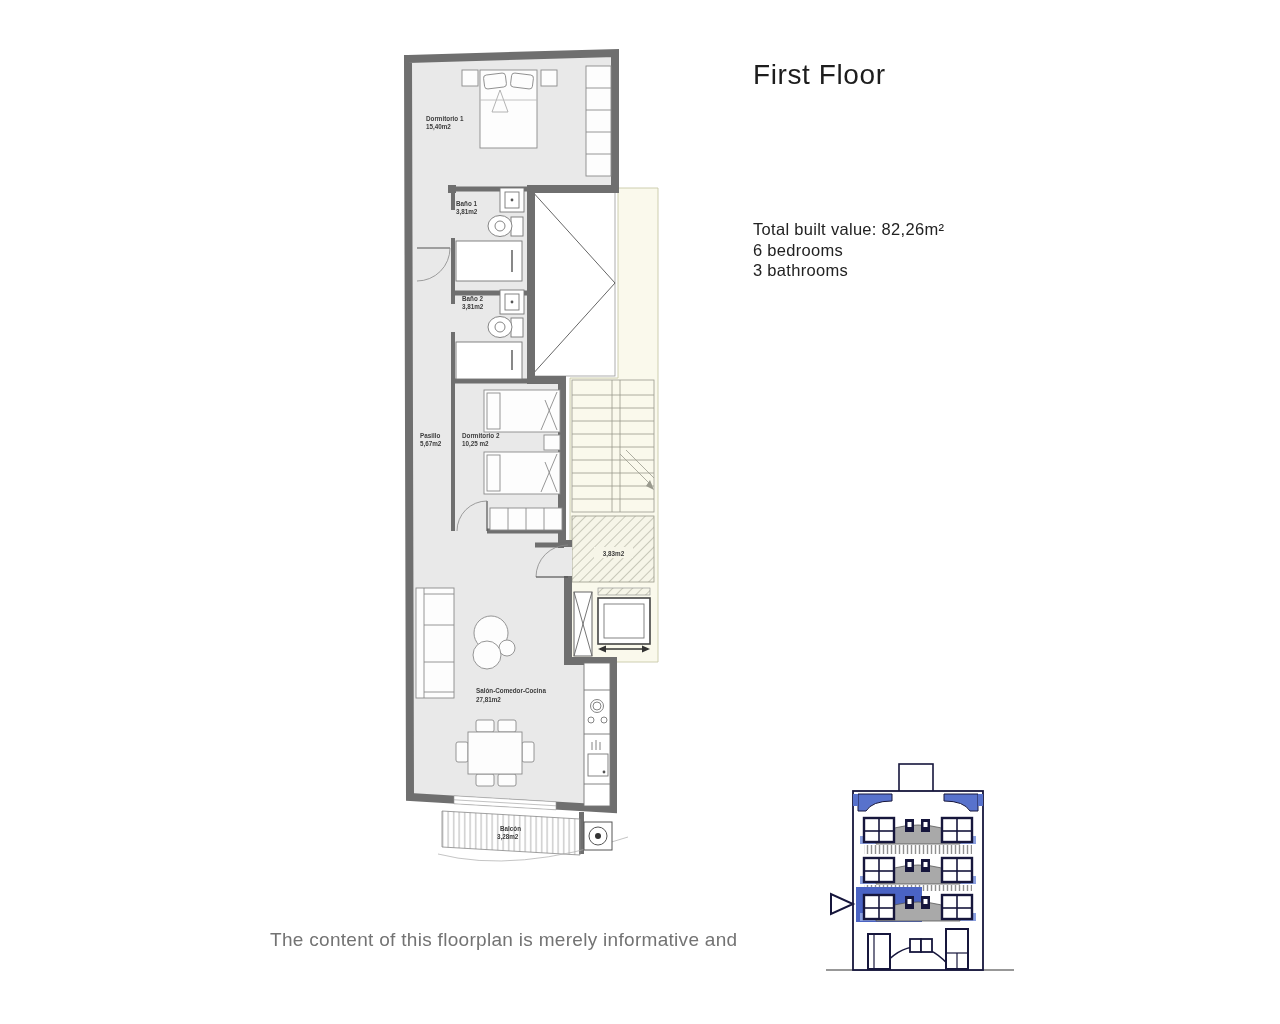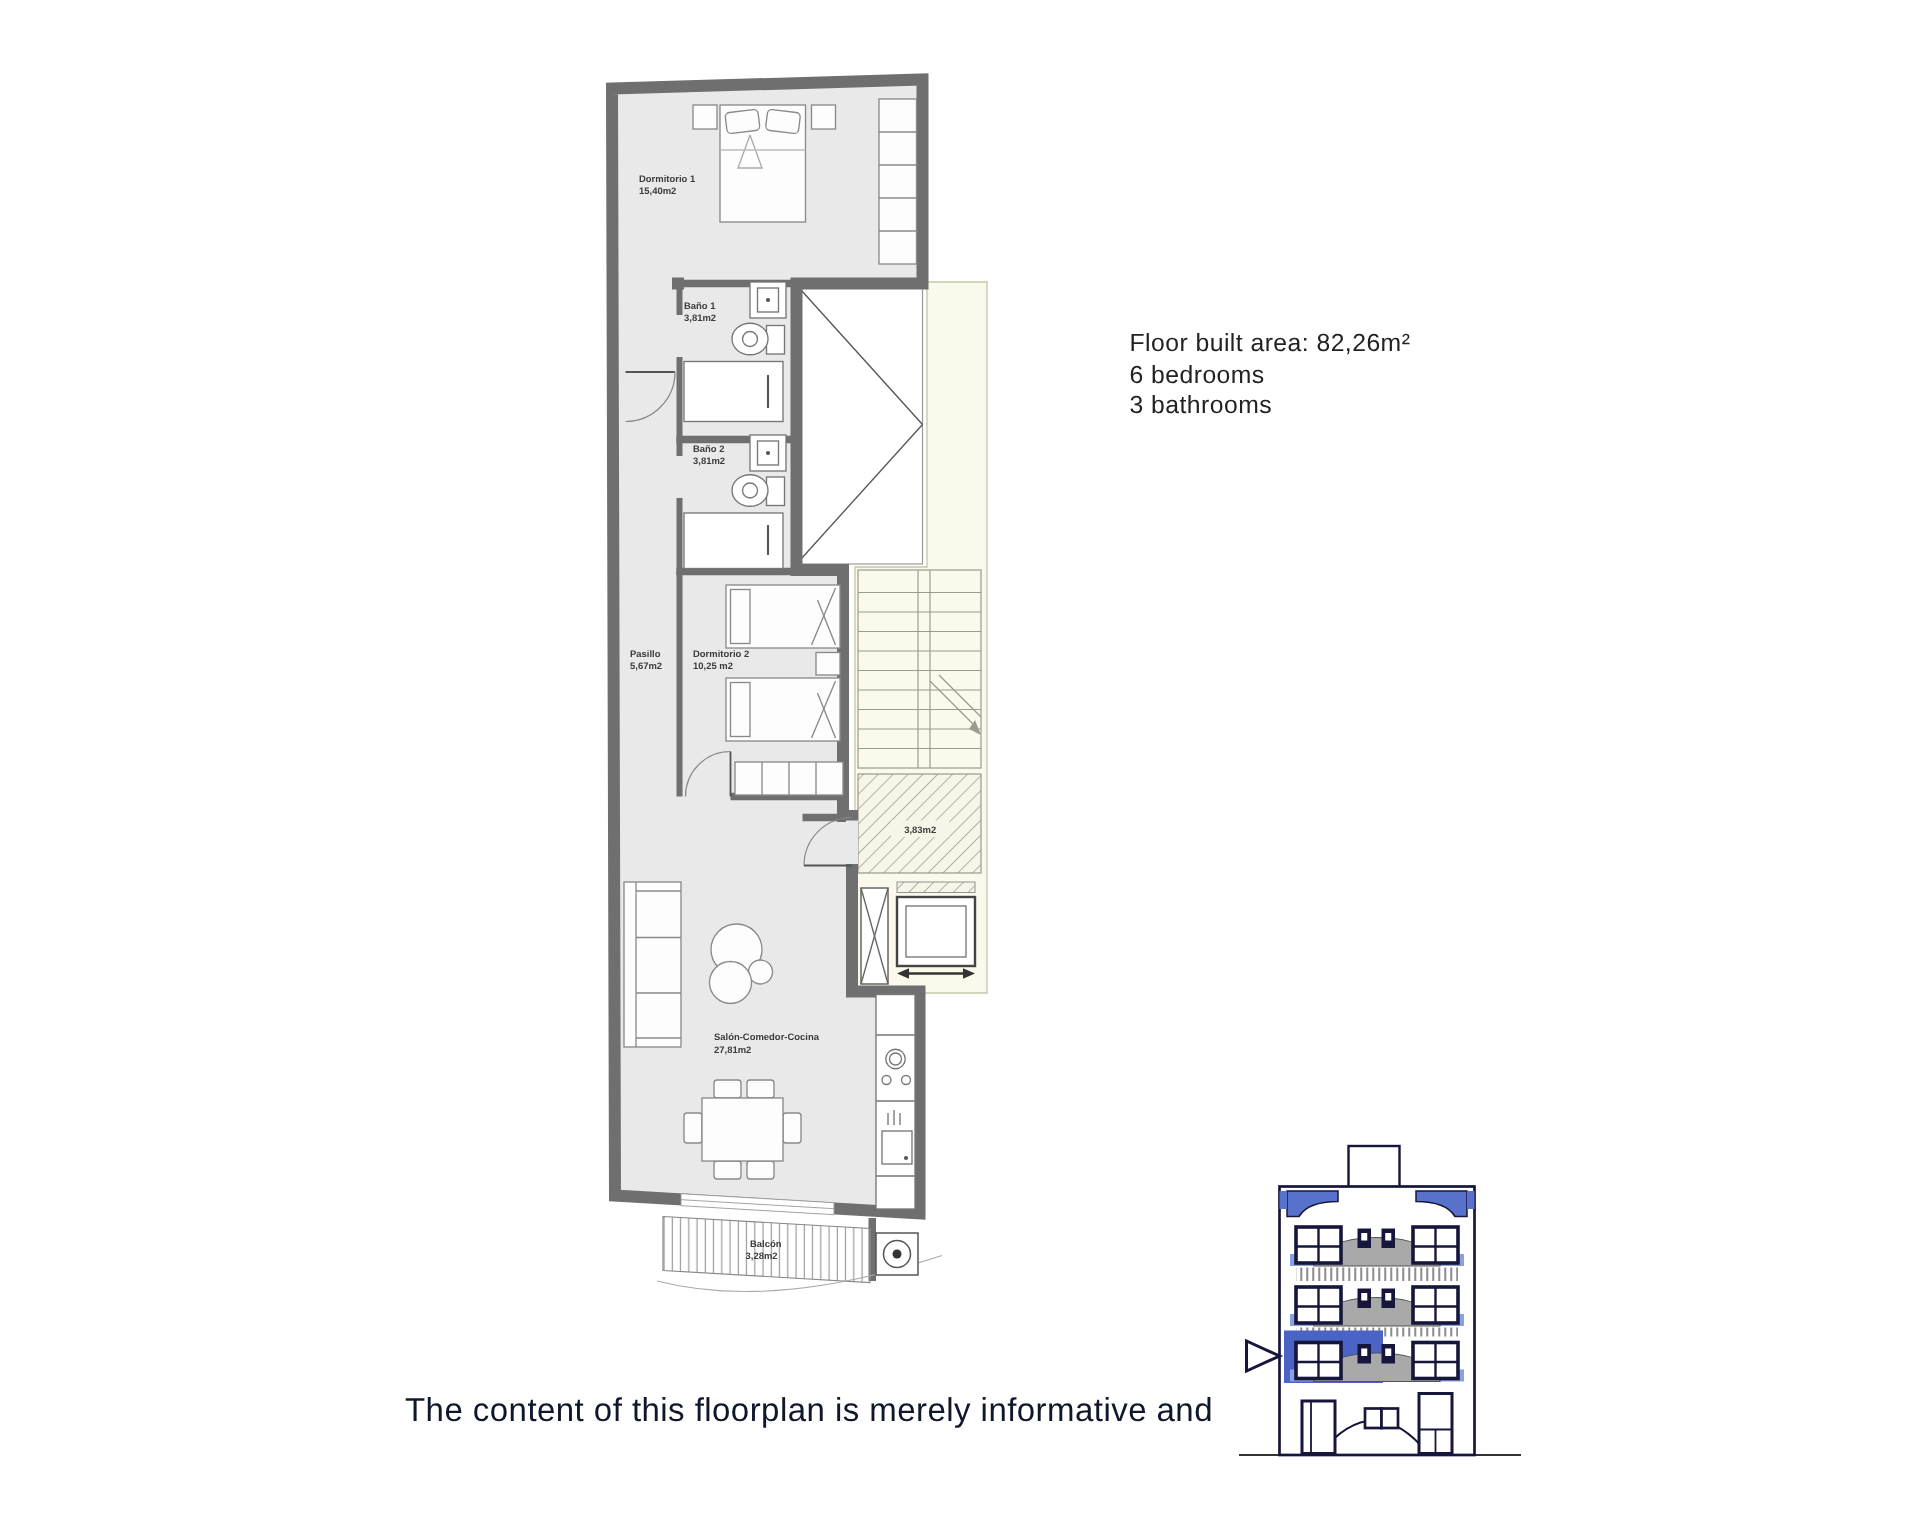--- a/index.html
+++ b/index.html
@@ -1,21 +1,21 @@
 <!DOCTYPE html>
 <html><head>
 <meta charset="utf-8">
 <style>
   * { margin:0; padding:0; box-sizing:border-box; }
   body { background:#ffffff; font-family:"Liberation Sans", sans-serif; }
   .page { position:relative; width:1280px; height:1024px; background:#fff; overflow:hidden; }
   .abs { position:absolute; }
   .title-block { left:753px; top:58px; color:#1d1d1d; font-size:28px; line-height:34px; letter-spacing:0.6px; font-weight:500; }
   .summary-block { left:753px; top:219px; color:#222; font-size:16.5px; line-height:20.5px; letter-spacing:0.3px; }
-  .disclaimer { left:270px; top:928px; color:#0f172a; font-size:22px; line-height:24px; letter-spacing:0.3px; }
+  .disclaimer { left:270px; top:928px; color:#737373; font-size:19px; line-height:24px; letter-spacing:0.3px; }
   svg { display:block; font-family:"Liberation Sans", sans-serif; }
   .plan-label { font-size:6.3px; font-weight:700; fill:#3c3c3c; }
 </style>
 </head>
 <body>
 
 <div class="page">
 
   <svg class="abs" style="left:396px; top:42px;" width="270" height="840" viewBox="0 0 270 840">
     <defs>
@@ -218,24 +218,25 @@
       <text class="plan-label" x="66" y="396">Dormitorio 2</text>
       <text class="plan-label" x="66" y="404">10,25 m2</text>
       <text class="plan-label" x="80" y="651">Salón-Comedor-Cocina</text>
       <text class="plan-label" x="80" y="660">27,81m2</text>
       <text class="plan-label" x="104" y="789">Balcón</text>
       <text class="plan-label" x="101" y="797">3,28m2</text>
     </g>
   </svg>
 
   <div class="abs title-block">
+    <div>First Floor</div>
   </div>
 
   <div class="abs summary-block">
-    <div>Floor built area: 82,26m²</div>
+    <div>Total built value: 82,26m²</div>
     <div>6 bedrooms</div>
     <div>3 bathrooms</div>
   </div>
 
   <svg class="abs" style="left:818px; top:757px;" width="204" height="252" viewBox="0 0 204 252">
     <defs>
       <pattern id="vstripes" width="4" height="10" patternUnits="userSpaceOnUse">
         <line x1="1.5" y1="0" x2="1.5" y2="10" stroke="#8f8f8f" stroke-width="1.4"></line>
       </pattern>
     </defs>

